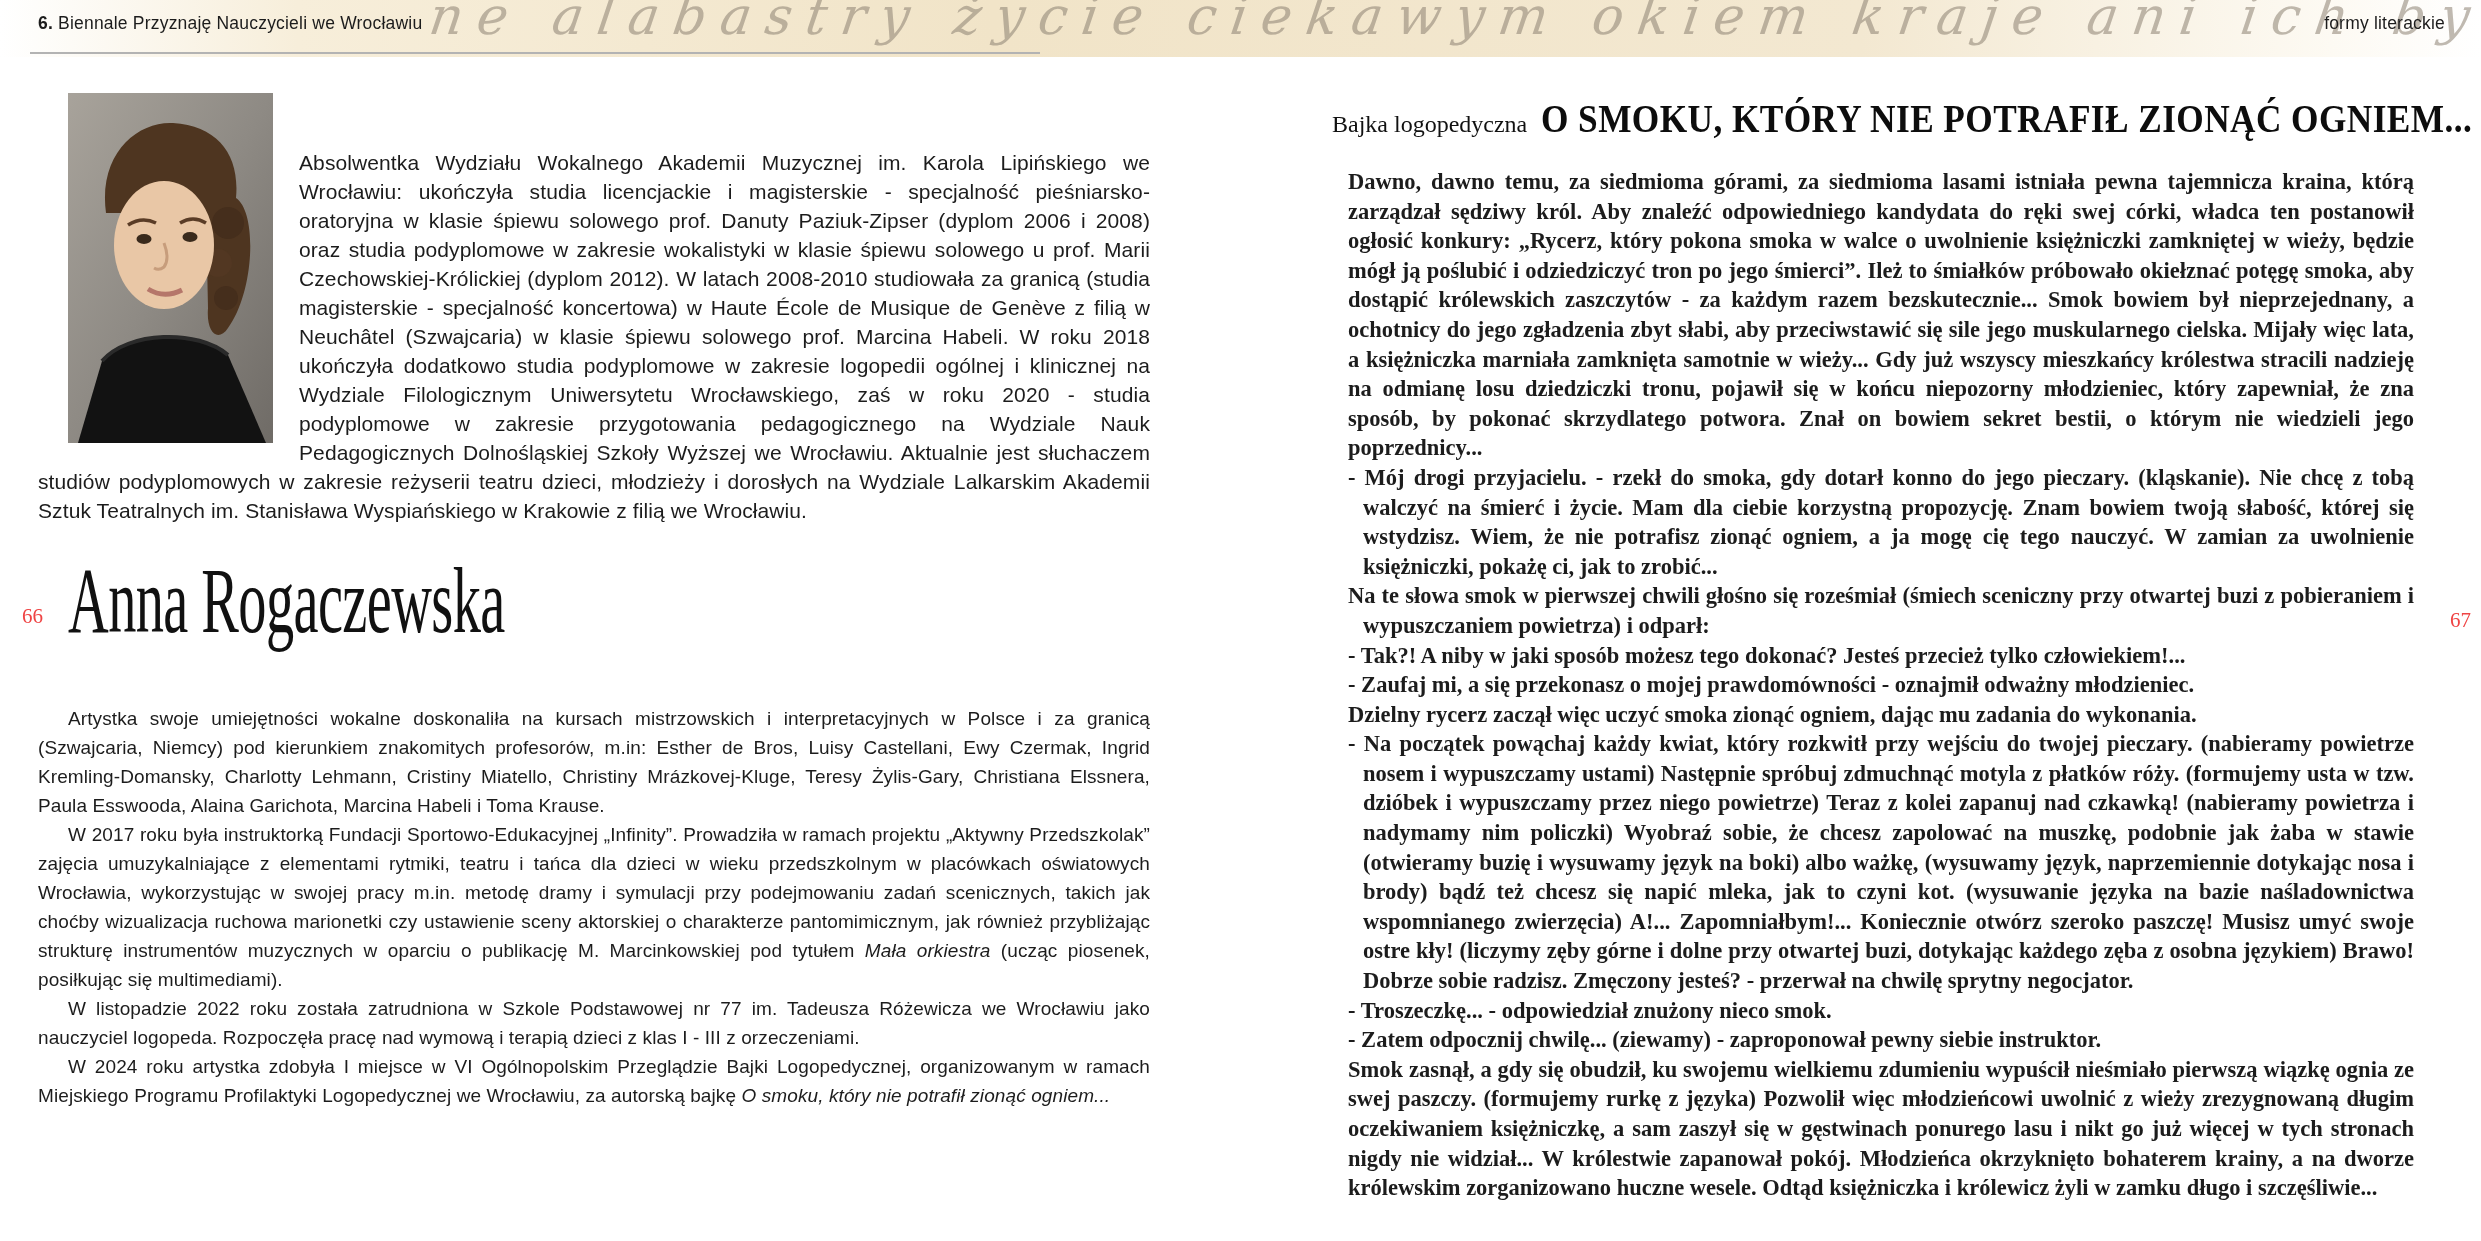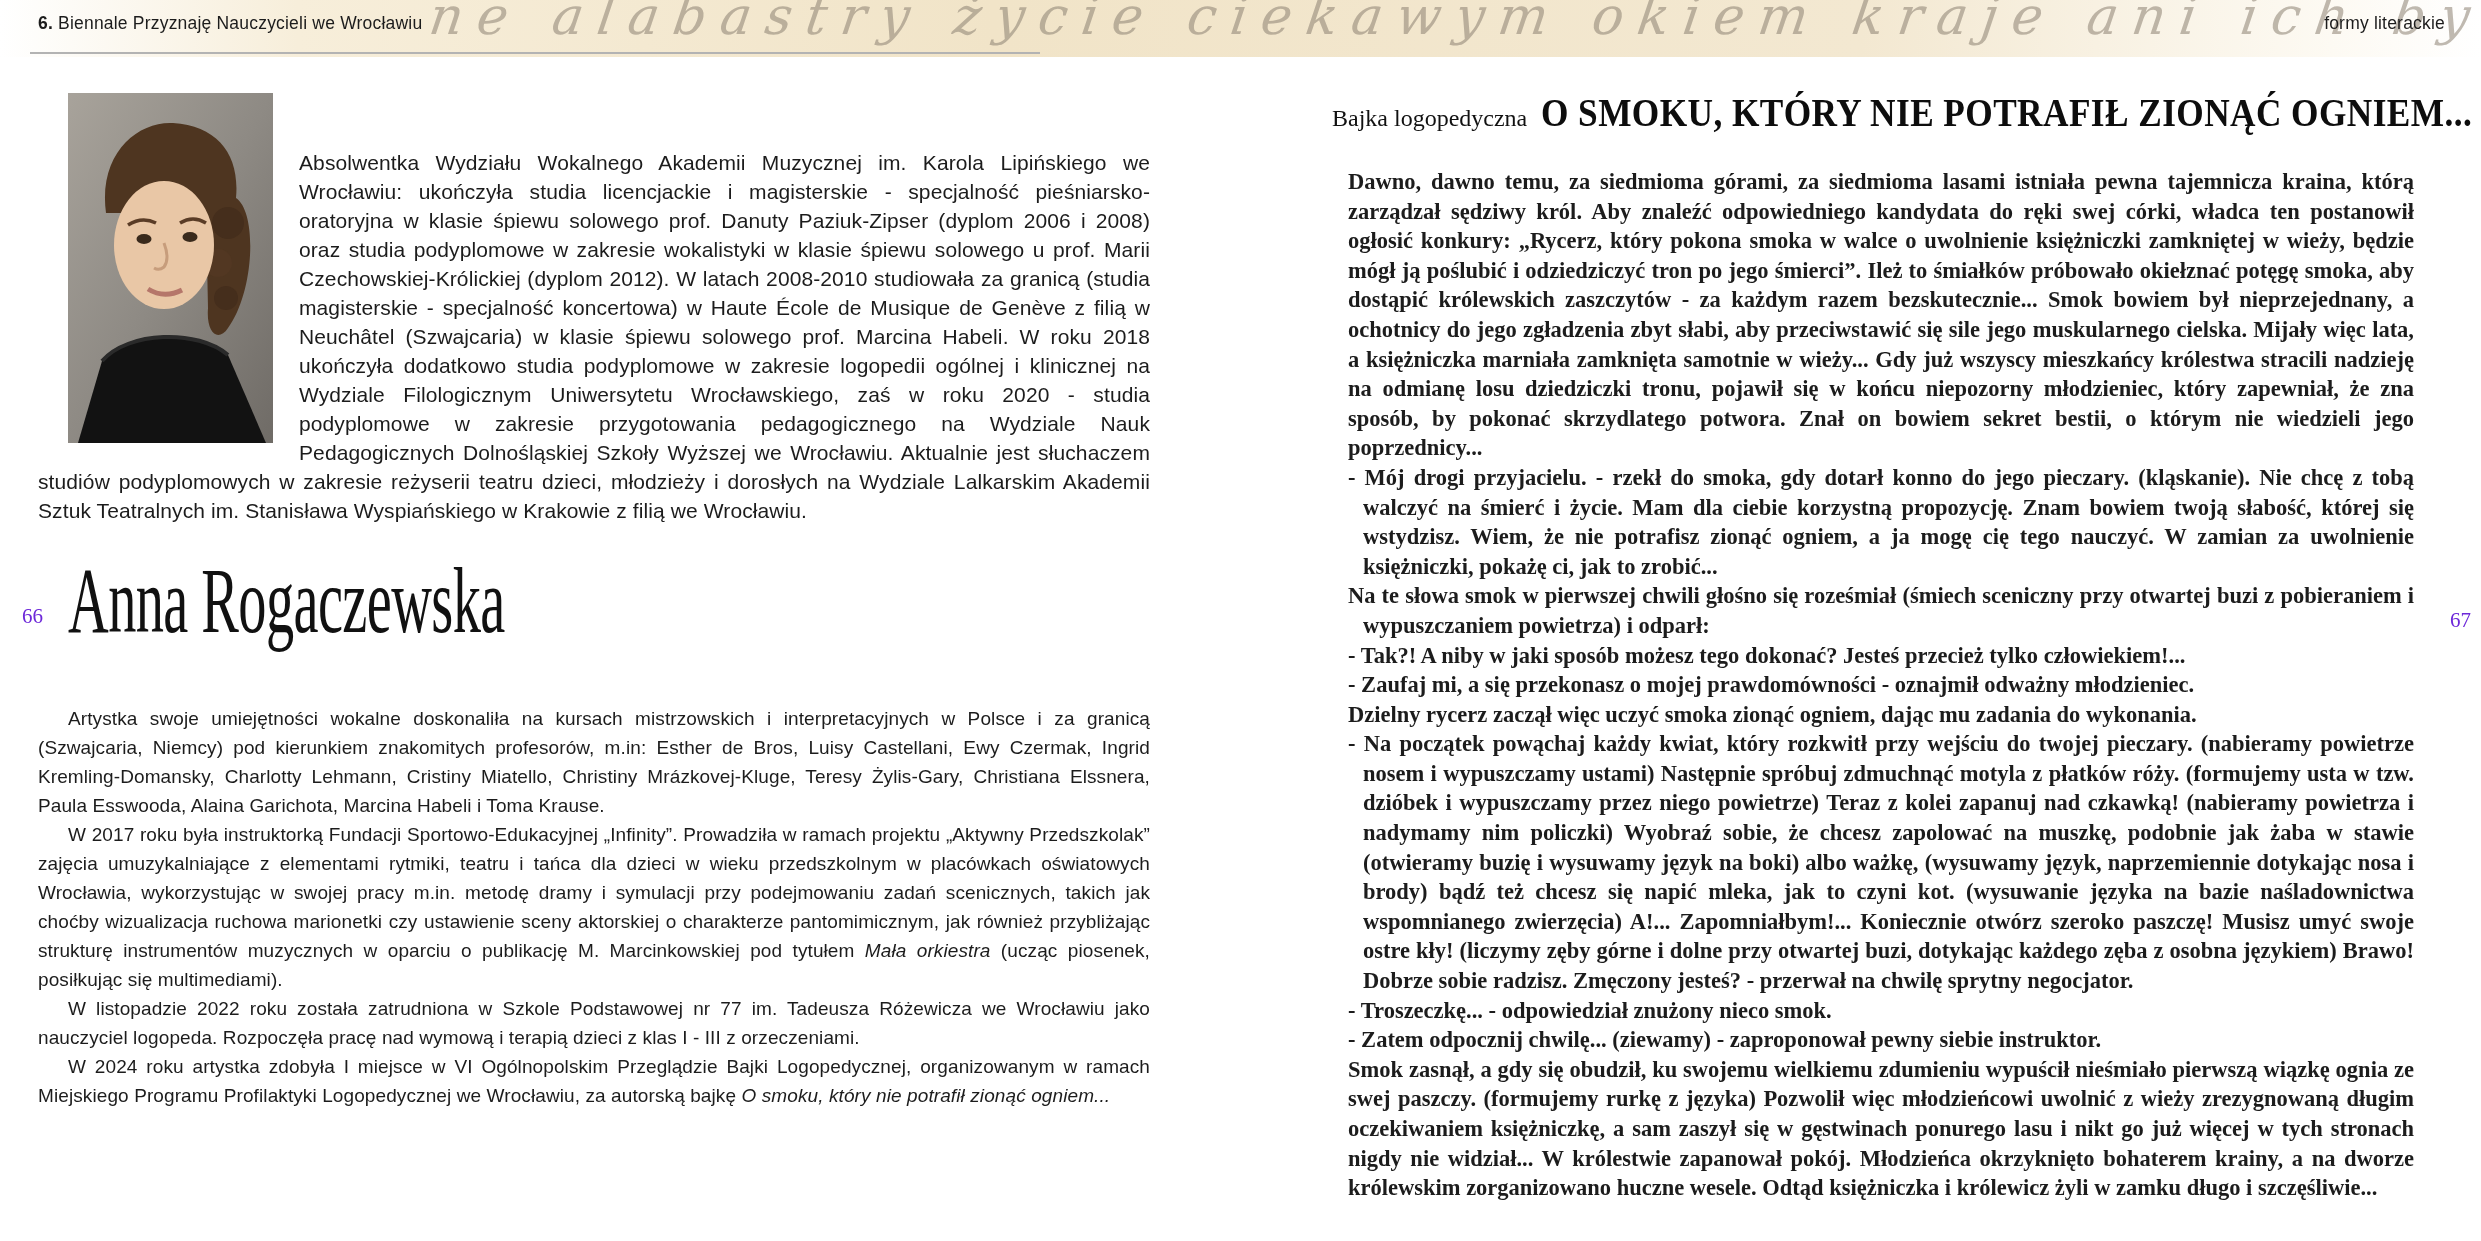--- a/index.html
+++ b/index.html
@@ -25,33 +25,33 @@
   .para.hang{padding-left:15px;text-indent:-15px;}
   .para i{font-style:italic;}
 
   
   .bio{position:absolute;top:148px;left:38px;width:1112px;
        font-size:21px;line-height:29px;letter-spacing:.1px;}
   .photo{float:left;width:205px;height:350px;margin:-55px 26px 6px 30px;
          box-shadow:0 0 0 1px #d8d4cd inset;}
   .photo svg{display:block;width:100%;height:100%;}
 
-  .pagenum{position:absolute;font-family:"Liberation Serif",serif;font-size:21px;color:#6d28d9;}
+  .pagenum{position:absolute;font-family:"Liberation Serif",serif;font-size:21px;color:#ef4444;}
   .pn-left{left:22px;top:604px;}
   .pn-right{right:10px;top:608px;}
 
   .artist-name{position:absolute;top:553px;left:68px;margin:0;
         font-family:"Liberation Serif",serif;font-weight:400;font-size:94px;line-height:1;
         letter-spacing:-1px;white-space:nowrap;transform:scaleX(.60);transform-origin:0 50%;color:#111;}
 
   .left-body{position:absolute;top:704px;left:38px;width:1112px;
         font-size:19px;line-height:29px;letter-spacing:.1px;}
 
   
-  .titleblock{position:absolute;top:88px;left:1332px;width:1150px;white-space:nowrap;text-align:center;}
+  .titleblock{position:absolute;top:94px;left:1332px;width:1150px;white-space:nowrap;text-align:center;}
   .kicker{font-family:"Liberation Serif",serif;font-size:24px;color:#111;margin-right:14px;}
   .story-title{display:inline-block;font-family:"Liberation Serif",serif;font-weight:700;
         font-size:41px;letter-spacing:.5px;color:#0d0d0d;
         transform:scaleX(.86);transform-origin:0 100%;vertical-align:baseline;}
 
   .right-body{position:absolute;top:167px;left:1348px;width:1066px;
         font-family:"Liberation Serif",serif;font-size:22.5px;line-height:29.6px;font-weight:bold;}
 </style>
 </head>
 <body>

